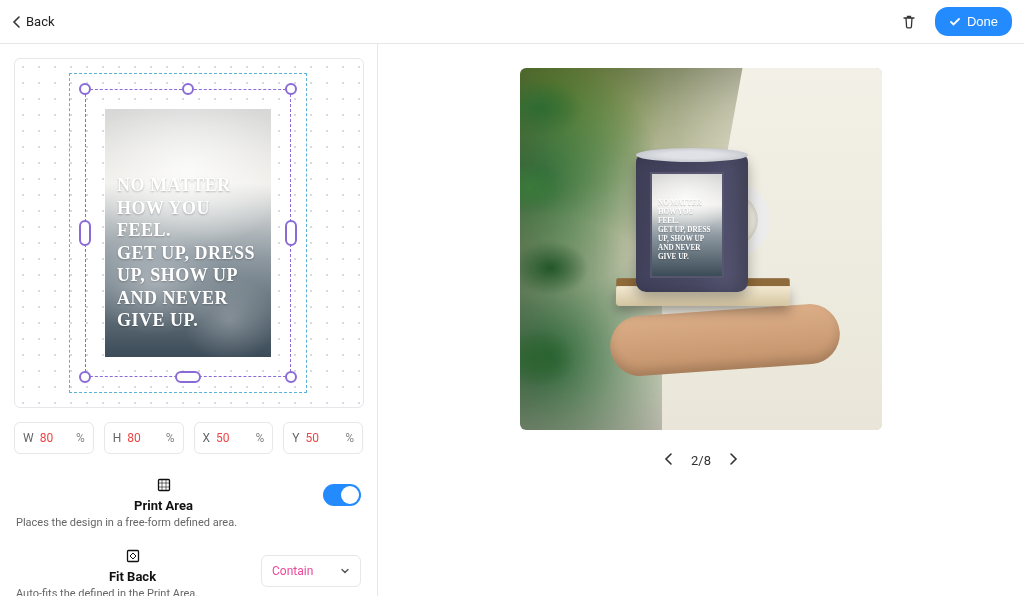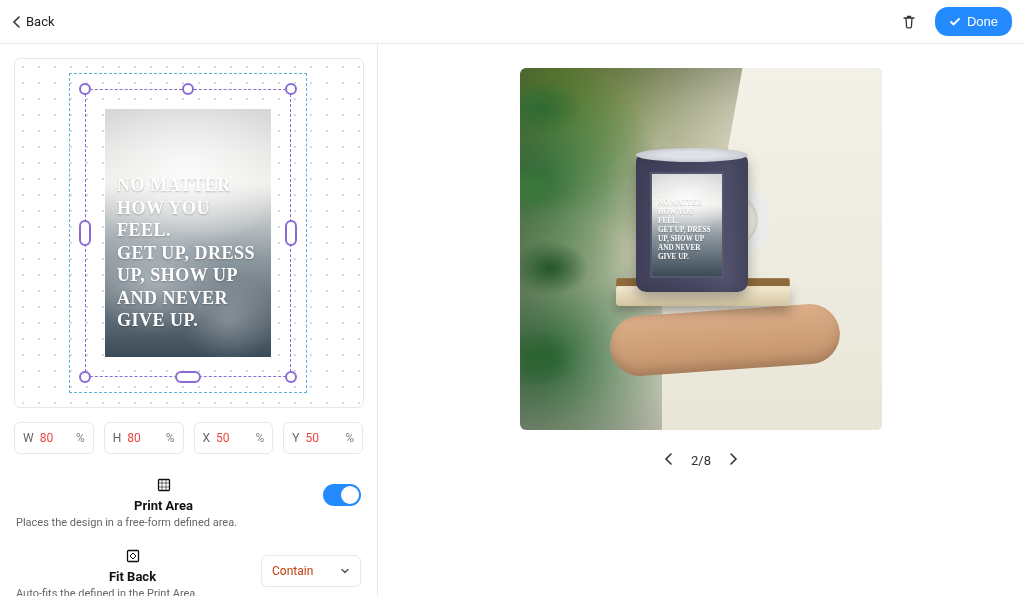--- a/index.html
+++ b/index.html
@@ -187,21 +187,21 @@
     width: 18px; height: 18px;
     background: #fff;
     border-radius: 50%;
   }
   .select {
     border: 1px solid #e5e7eb;
     border-radius: 6px;
     height: 32px;
     padding: 0 10px;
     font-size: 12px;
-    color: #c2410c;
+    color: #ec4899;
     display: flex;
     align-items: center;
     justify-content: space-between;
     width: 100px;
     cursor: pointer;
     flex-shrink: 0;
     margin-top: 6px;
     gap: 20px;
   }
   .right {

